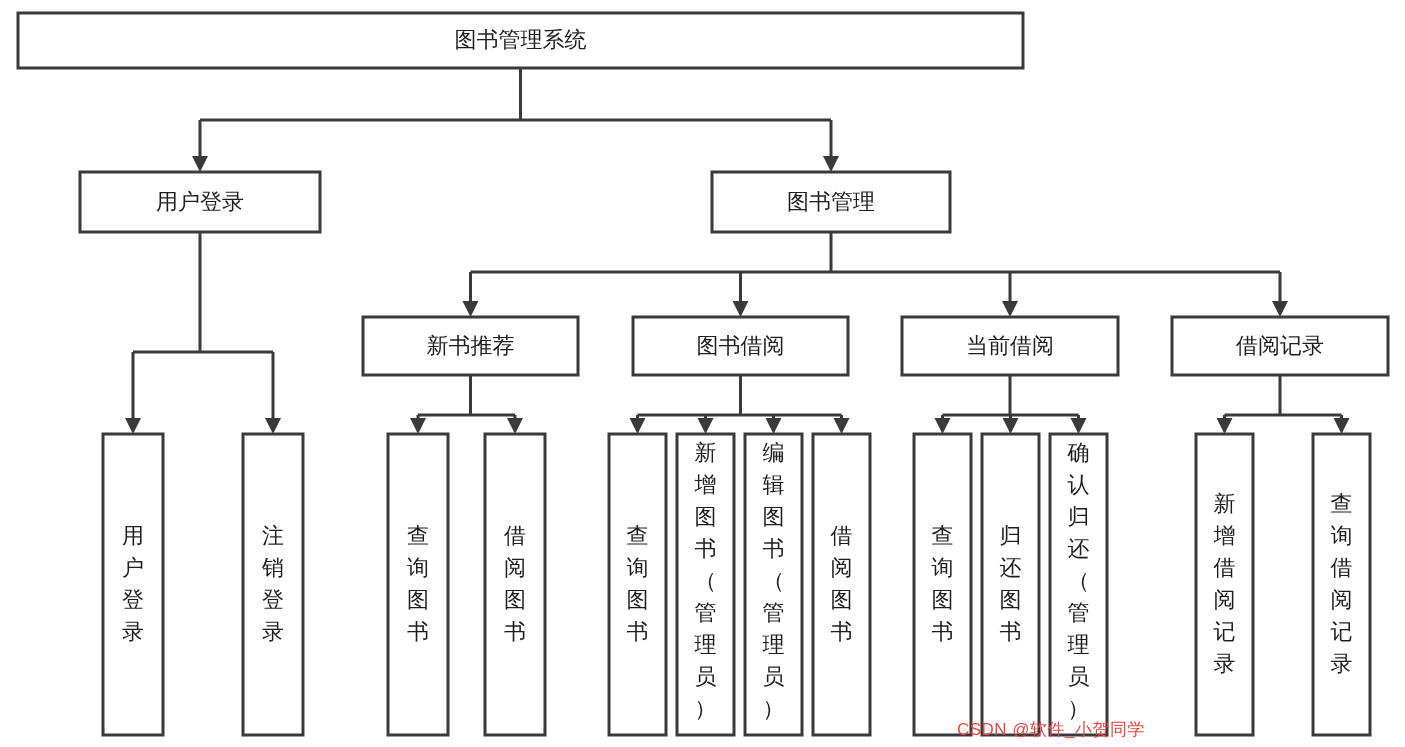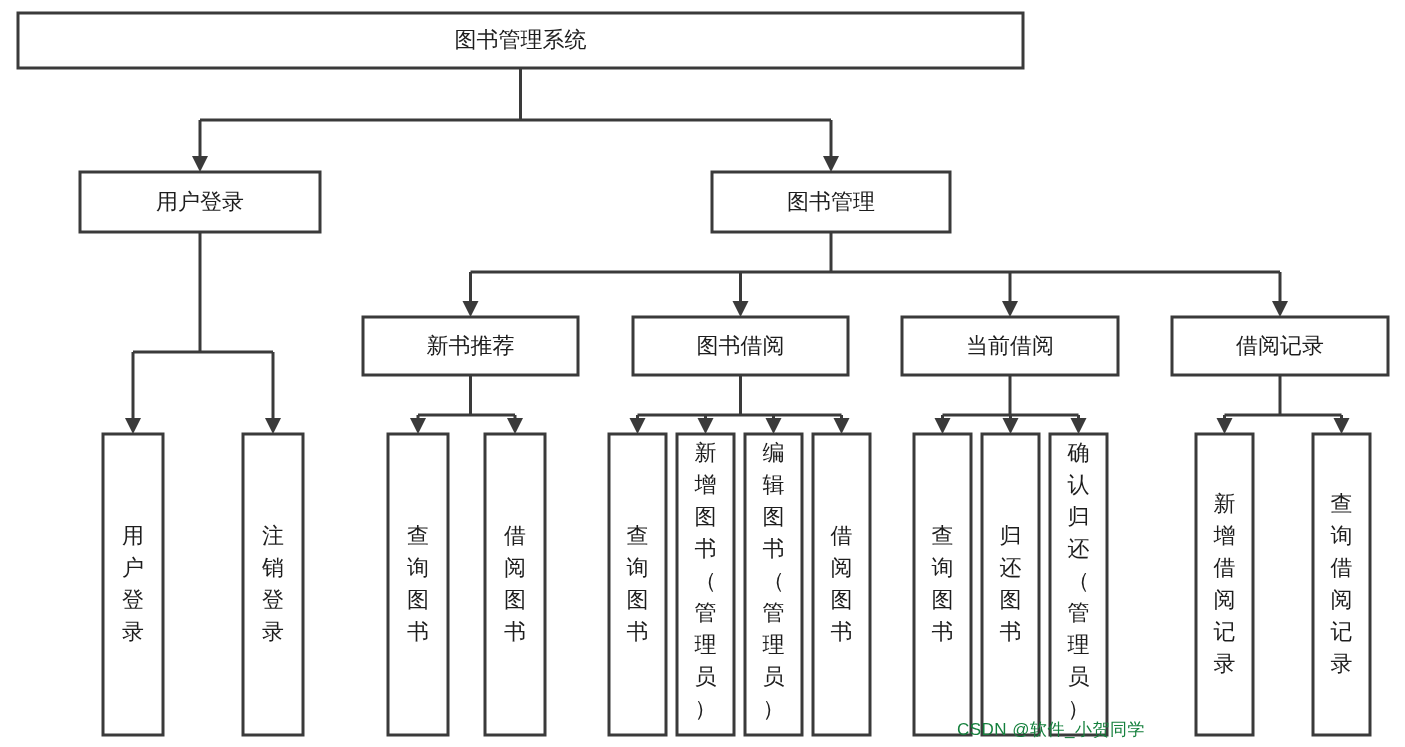--- a/index.html
+++ b/index.html
@@ -53,21 +53,21 @@
     font-size: 22px;
     fill: #1d1d1d;
     text-anchor: middle;
   }
   .watermark {
     position: absolute;
     right: 10px;
     bottom: 6px;
     font-family: "Liberation Sans", "DejaVu Sans", sans-serif;
     font-size: 17px;
-    color: #15803d;
+    color: #ef4444;
     white-space: nowrap;
     letter-spacing: 0.5px;
   }
 </style>
 </head>
 <body>
 
 <div id="diagram-root">
   <svg id="tree-svg" viewBox="0 0 1405 747">
     <defs>

